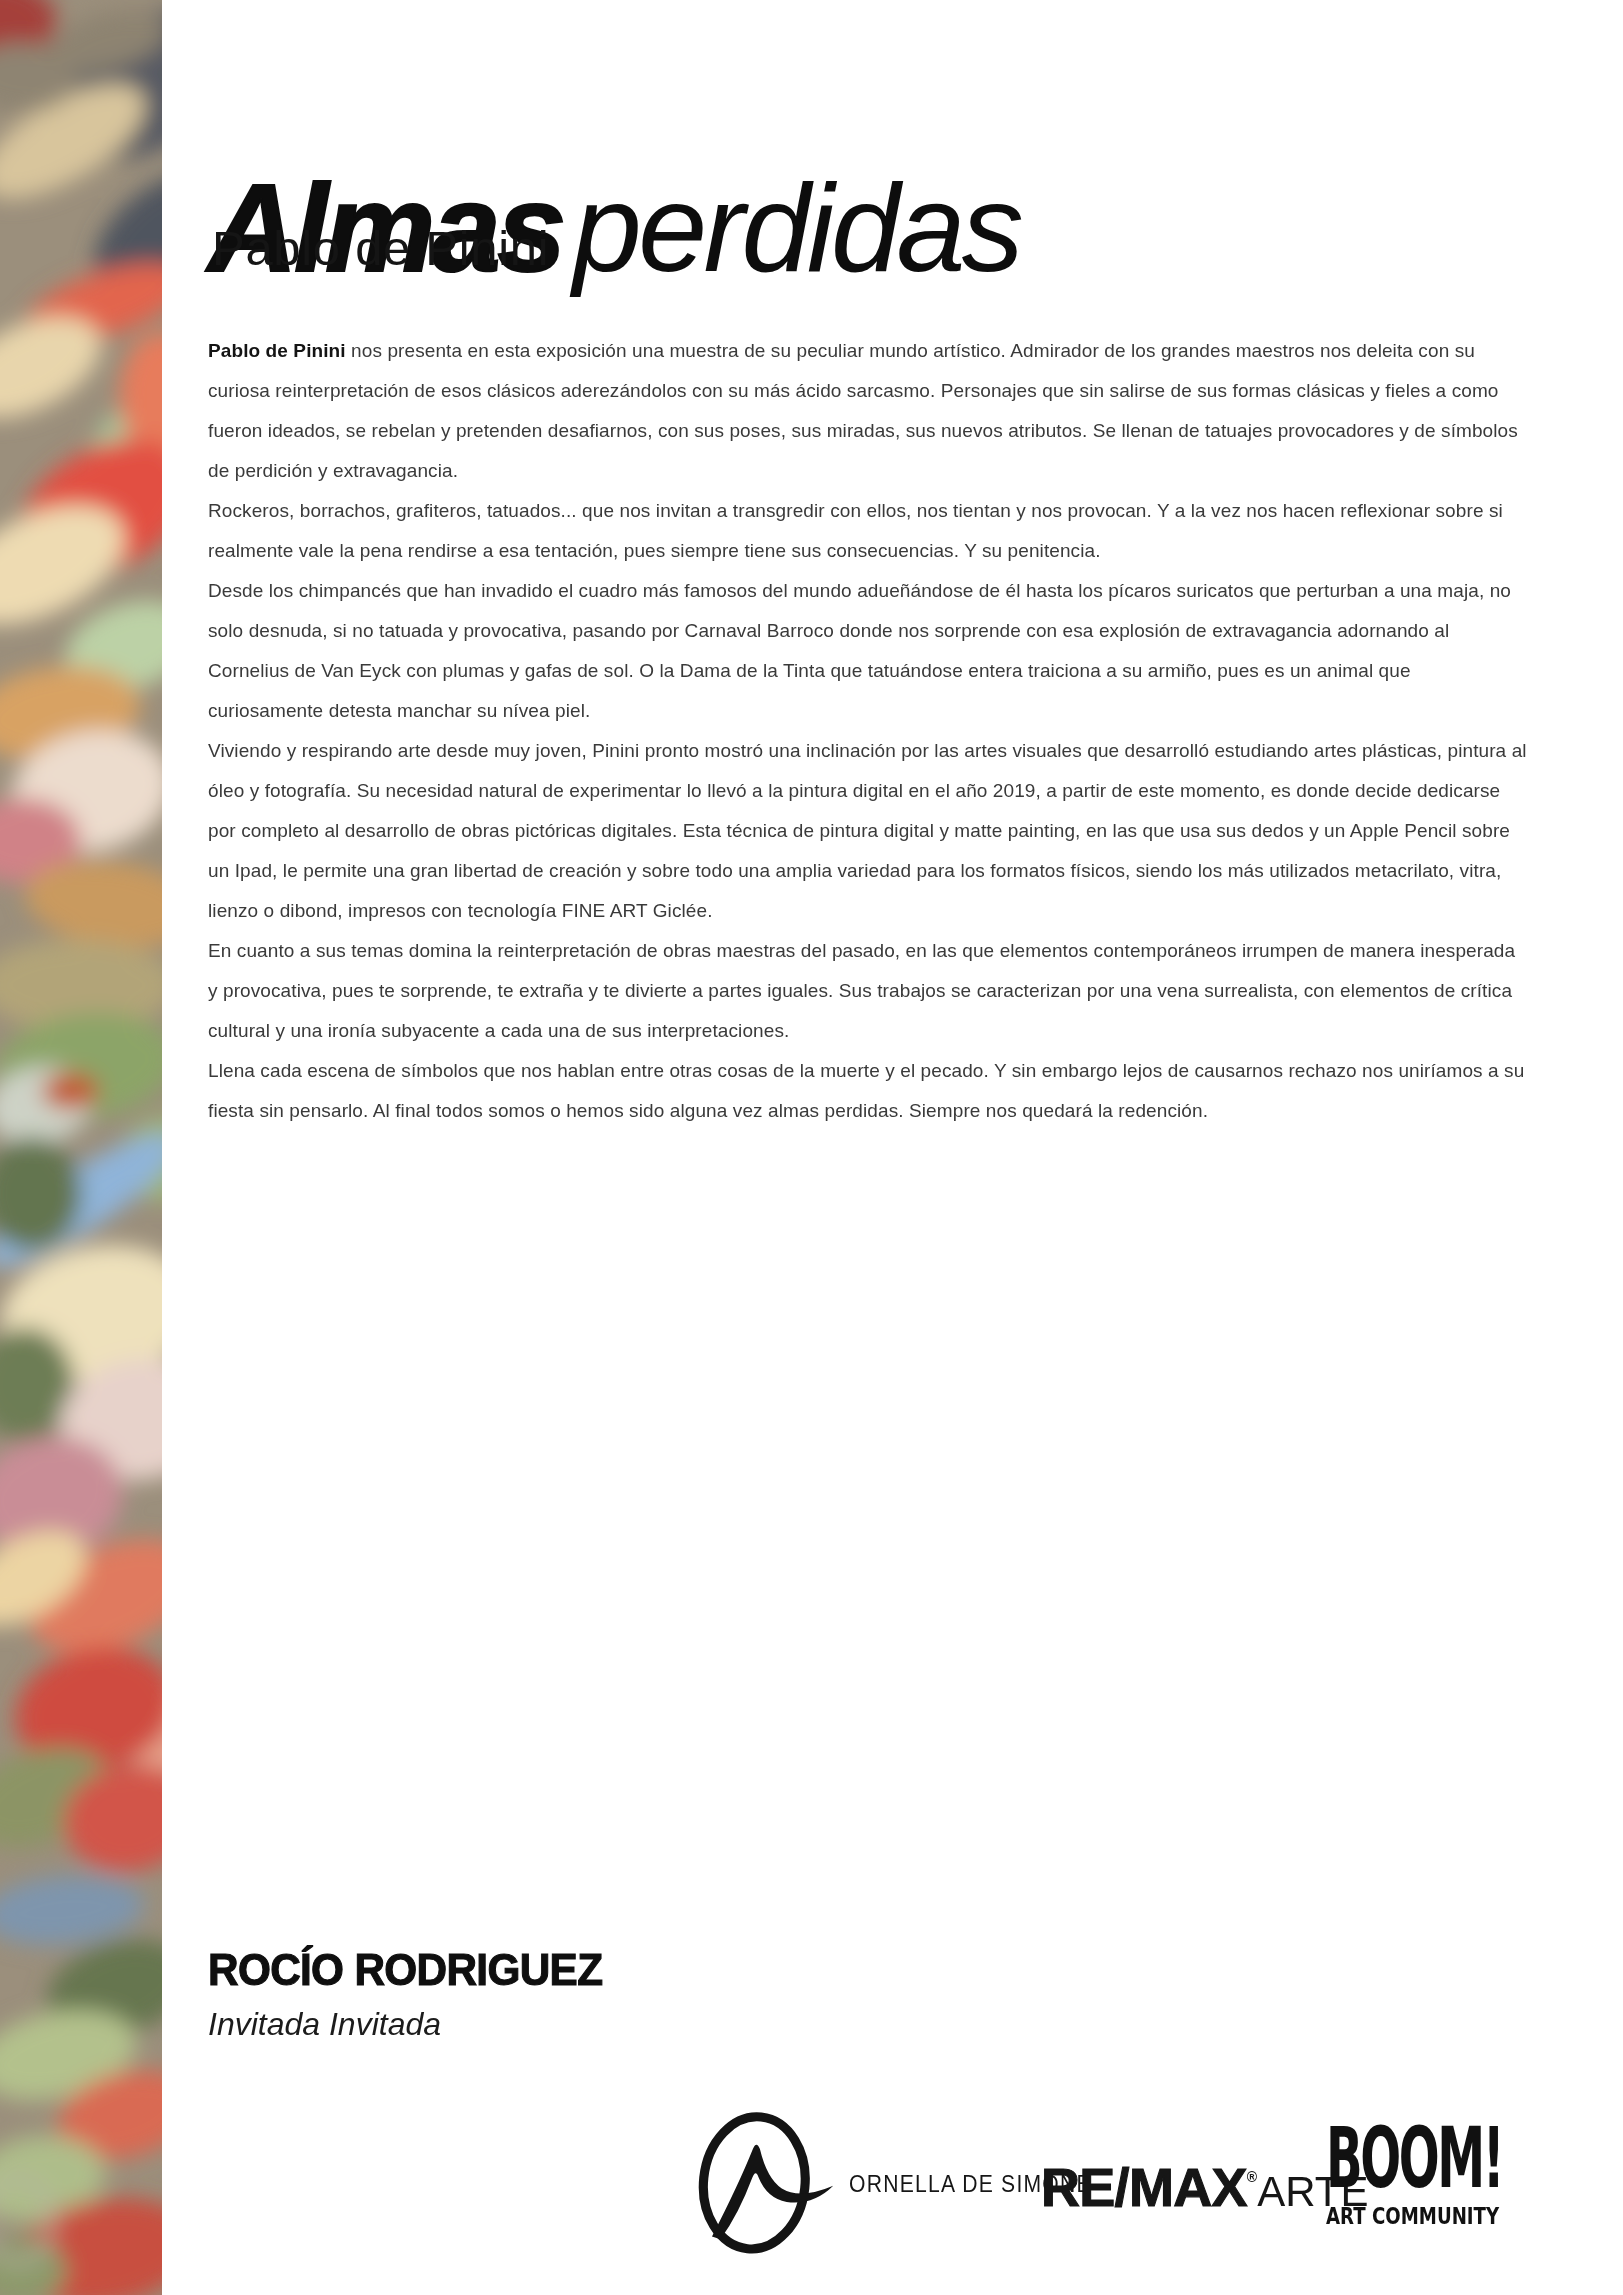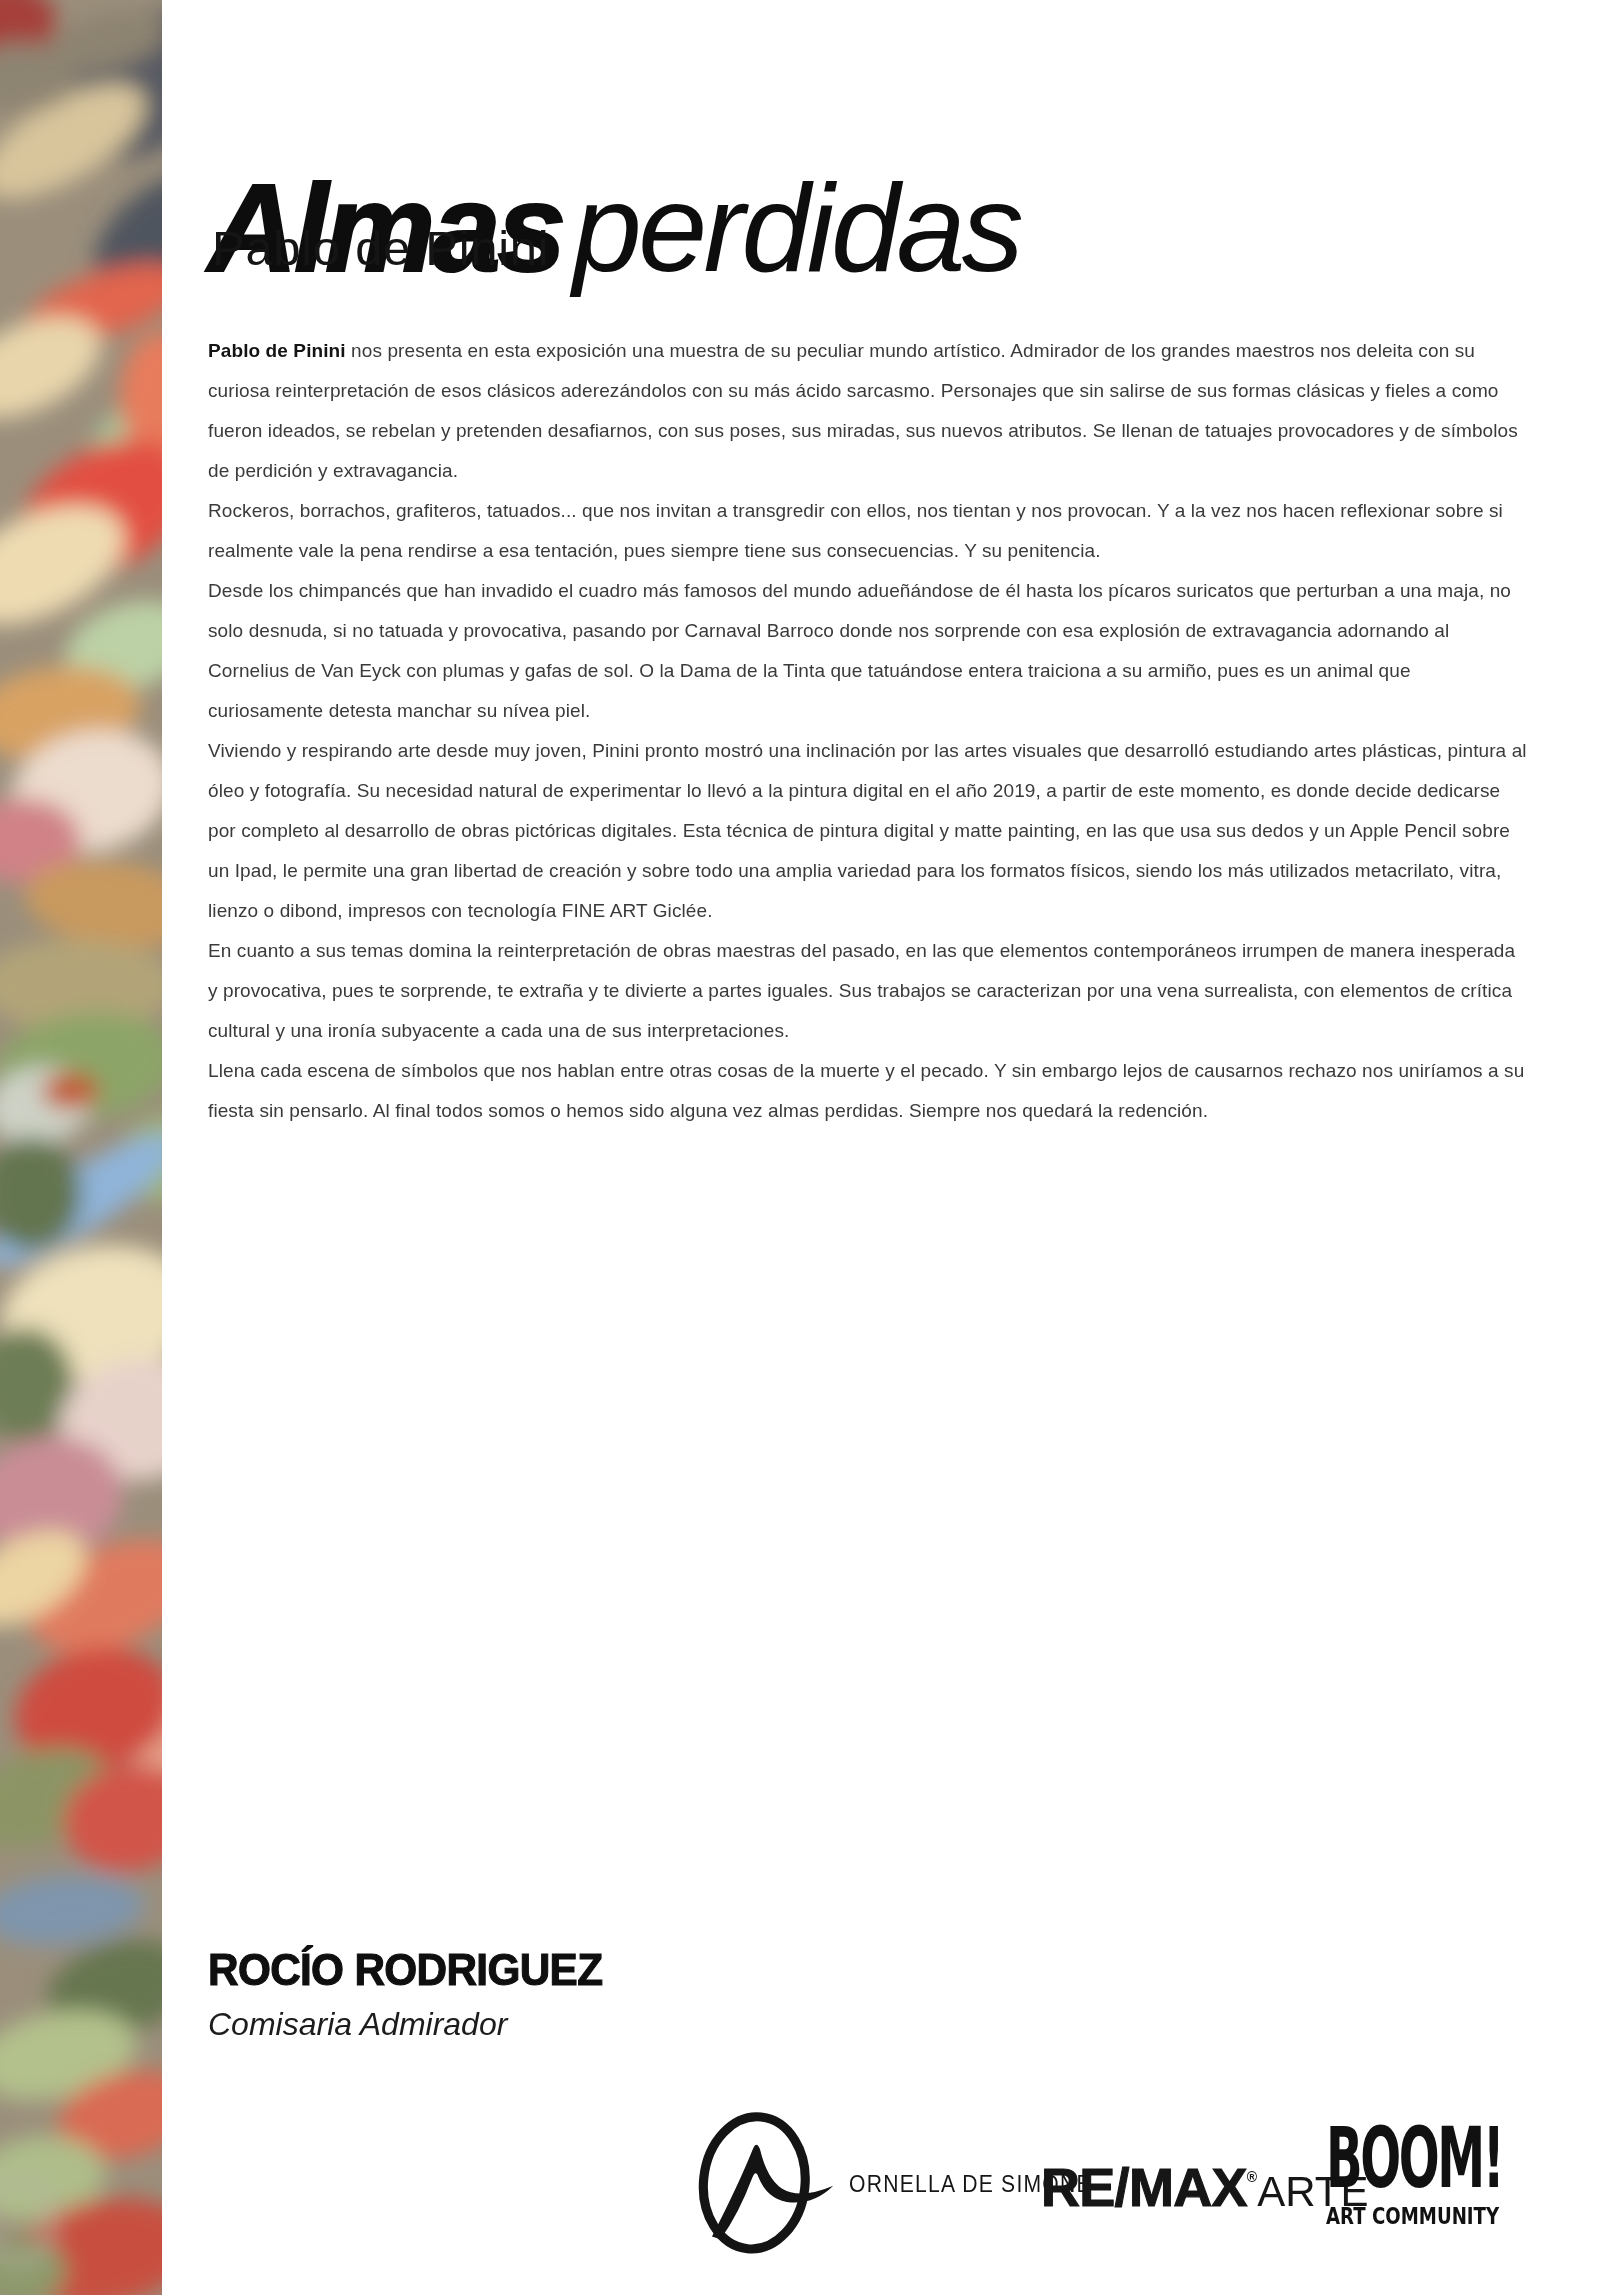--- a/index.html
+++ b/index.html
@@ -156,21 +156,21 @@
     <p><strong>Pablo de Pinini</strong><span> nos presenta en esta exposición una muestra de su peculiar mundo artístico. Admirador de los grandes maestros nos deleita con su curiosa reinterpretación de esos clásicos aderezándolos con su más ácido sarcasmo. Personajes que sin salirse de sus formas clásicas y fieles a como fueron ideados, se rebelan y pretenden desafiarnos, con sus poses, sus miradas, sus nuevos atributos. Se llenan de tatuajes provocadores y de símbolos de perdición y extravagancia.</span></p>
     <p>Rockeros, borrachos, grafiteros, tatuados... que nos invitan a transgredir con ellos, nos tientan y nos provocan. Y a la vez nos hacen reflexionar sobre si realmente vale la pena rendirse a esa tentación, pues siempre tiene sus consecuencias. Y su penitencia.</p>
     <p>Desde los chimpancés que han invadido el cuadro más famosos del mundo adueñándose de él hasta los pícaros suricatos que perturban a una maja, no solo desnuda, si no tatuada y provocativa, pasando por Carnaval Barroco donde nos sorprende con esa explosión de extravagancia adornando al Cornelius de Van Eyck con plumas y gafas de sol. O la Dama de la Tinta que tatuándose entera traiciona a su armiño, pues es un animal que curiosamente detesta manchar su nívea piel.</p>
     <p>Viviendo y respirando arte desde muy joven, Pinini pronto mostró una inclinación por las artes visuales que desarrolló estudiando artes plásticas, pintura al óleo y fotografía. Su necesidad natural de experimentar lo llevó a la pintura digital en el año 2019, a partir de este momento, es donde decide dedicarse por completo al desarrollo de obras pictóricas digitales. Esta técnica de pintura digital y matte painting, en las que usa sus dedos y un Apple Pencil sobre un Ipad, le permite una gran libertad de creación y sobre todo una amplia variedad para los formatos físicos, siendo los más utilizados metacrilato, vitra, lienzo o dibond, impresos con tecnología FINE ART Giclée.</p>
     <p>En cuanto a sus temas domina la reinterpretación de obras maestras del pasado, en las que elementos contemporáneos irrumpen de manera inesperada y provocativa, pues te sorprende, te extraña y te divierte a partes iguales. Sus trabajos se caracterizan por una vena surrealista, con elementos de crítica cultural y una ironía subyacente a cada una de sus interpretaciones.</p>
     <p>Llena cada escena de símbolos que nos hablan entre otras cosas de la muerte y el pecado. Y sin embargo lejos de causarnos rechazo nos uniríamos a su fiesta sin pensarlo. Al final todos somos o hemos sido alguna vez almas perdidas. Siempre nos quedará la redención.</p>
   </main>
 
   <section class="signature">
     <div class="sig-name">ROCÍO RODRIGUEZ</div>
-    <div class="sig-role">Comisaria Admirador</div>
+    <div class="sig-role">Invitada Invitada</div>
   </section>
 
   <footer class="footer">
 
     <svg class="logo-ornella-mark" viewBox="0 0 205 210" aria-hidden="true">
       <ellipse cx="88" cy="102" rx="72" ry="94" fill="none" stroke="#141414" stroke-width="13" transform="rotate(6 88 102)"></ellipse>
       <path d="M28 178 Q 66 104 86 54 Q 91 42 96 54 Q 106 96 127 110 Q 153 126 200 106 Q 172 134 134 129 Q 106 124 94 94 Q 90 82 85 95 Q 66 146 40 182 Z" fill="#141414"></path>
     </svg>
     <div class="logo-ornella-label">ORNELLA DE SIMONE</div>
 

